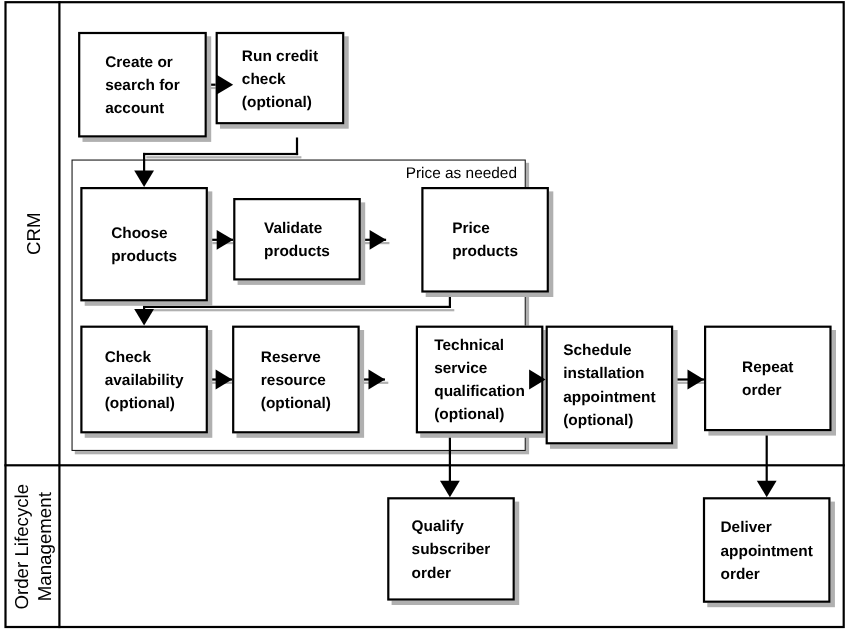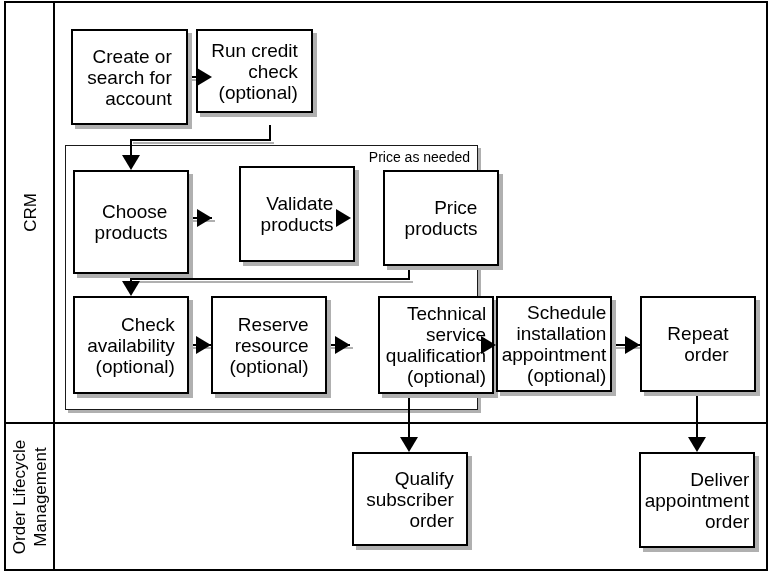--- a/index.html
+++ b/index.html
@@ -67,24 +67,25 @@
     border: 2px solid #000000;
     background: #ffffff;
     box-shadow: 4px 4px 0 #b0b0b0;
     display: flex;
     align-items: center;
     justify-content: center;
     z-index: 3;
   }
   .pbox-label {
     display: block;
-    text-align: right;
-    font-size: 19px;
+    text-align: left;
+    font-size: 14px;
     line-height: 21px;
     white-space: pre-line;
+    font-weight: bold;
   }
   
   .line {
     position: absolute;
     background: #000000;
     box-shadow: 3px 3px 0 #b0b0b0;
     z-index: 2;
   }
   .nosh { box-shadow: none; }
   .ah { position: absolute; width: 0; height: 0; z-index: 4; }
@@ -128,21 +129,21 @@
   <div class="pbox" style="left:196px; top:29px; width:117px; height:84px;">
     <span class="pbox-label">Run credit
 check
 (optional)</span>
   </div>
 
   <div class="pbox" style="left:73px; top:170px; width:116px; height:104px;">
     <span class="pbox-label">Choose
 products</span>
   </div>
-  <div class="pbox" style="left:212px; top:166px; width:116px; height:96px;margin-left:27px;">
+  <div class="pbox" style="left:212px; top:180px; width:116px; height:75px;">
     <span class="pbox-label">Validate
 products</span>
   </div>
   <div class="pbox" style="left:351px; top:170px; width:116px; height:96px;margin-left:32px;">
     <span class="pbox-label">Price
 products</span>
   </div>
 
   <div class="pbox" style="left:73px; top:296px; width:116px; height:98px;">
     <span class="pbox-label">Check
@@ -153,21 +154,21 @@
     <span class="pbox-label">Reserve
 resource
 (optional)</span>
   </div>
   <div class="pbox" style="left:350px; top:296px; width:116px; height:98px;margin-left:28px;">
     <span class="pbox-label">Technical
 service
 qualification
 (optional)</span>
   </div>
-  <div class="pbox" style="left:496px; top:296px; width:116px; height:96px;">
+  <div class="pbox" style="left:496px; top:296px; width:116px; height:108px;">
     <span class="pbox-label">Schedule
 installation
 appointment
 (optional)</span>
   </div>
   <div class="pbox" style="left:640px; top:296px; width:116px; height:96px;">
     <span class="pbox-label">Repeat
 order</span>
   </div>
 

